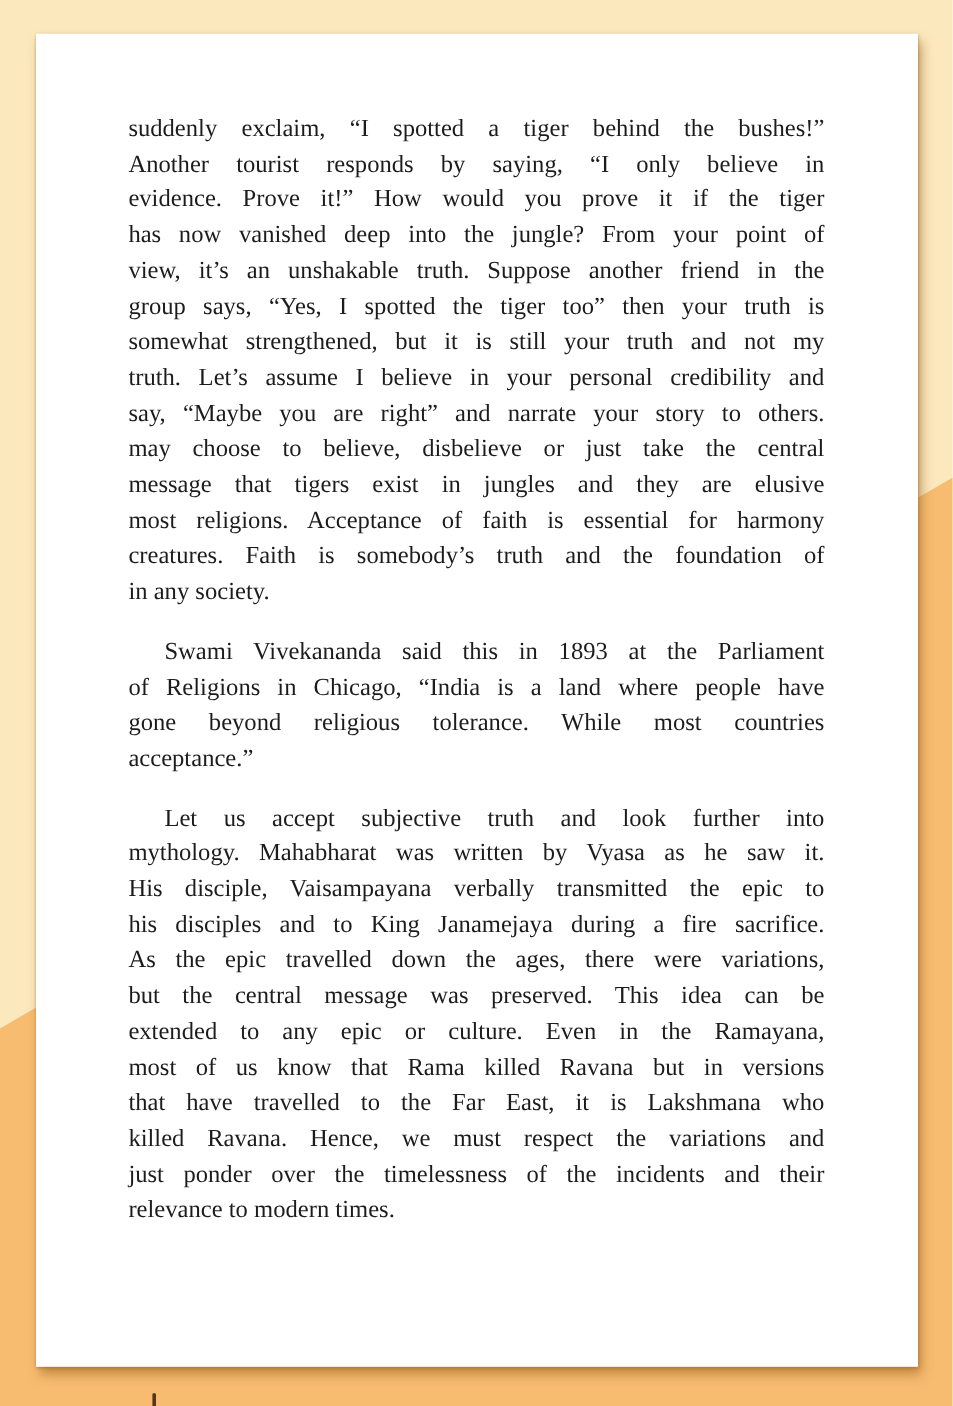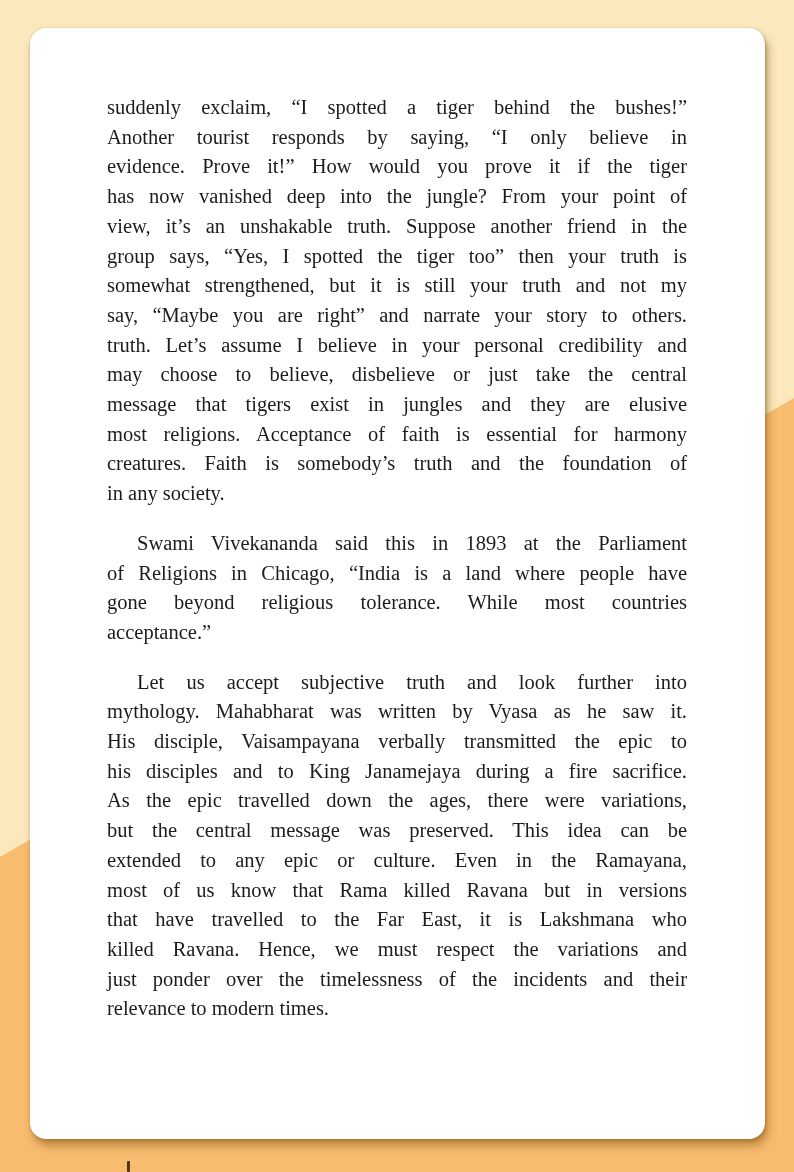--- a/index.html
+++ b/index.html
@@ -22,21 +22,21 @@
   .bg-orange {
     position: absolute; inset: 0;
     background: var(--orange);
     clip-path: polygon(0 857px, 794px 398px, 794px 1172px, 0 1172px);
   }
   .book-page {
     position: absolute;
     left: 30px; top: 28px;
     width: 735px; height: 1111px;
     background: var(--paper);
-    border-radius: 16px;
+    border-radius: 0;
     box-shadow:
       3px 7px 9px rgba(146, 92, 30, 0.55),
       1px 2px 3px rgba(146, 92, 30, 0.35),
       0 0 2px rgba(160, 112, 45, 0.30);
   }
   .text-block {
     position: absolute;
     left: 77px; top: 65px;
     width: 580px;
     color: var(--ink);
@@ -67,22 +67,22 @@
   <div class="book-page">
     <div class="text-block">
         <div class="para">
           <div class="line">suddenly exclaim, “I spotted a tiger behind the bushes!”</div>
           <div class="line">Another tourist responds by saying, “I only believe in</div>
           <div class="line">evidence. Prove it!” How would you prove it if the tiger</div>
           <div class="line">has now vanished deep into the jungle? From your point of</div>
           <div class="line">view, it’s an unshakable truth. Suppose another friend in the</div>
           <div class="line">group says, “Yes, I spotted the tiger too” then your truth is</div>
           <div class="line">somewhat strengthened, but it is still your truth and not my</div>
+          <div class="line">truth. Let’s assume I believe in your personal credibility and</div>
           <div class="line">say, “Maybe you are right” and narrate your story to others.</div>
-          <div class="line">truth. Let’s assume I believe in your personal credibility and</div>
           <div class="line">may choose to believe, disbelieve or just take the central</div>
           <div class="line">message that tigers exist in jungles and they are elusive</div>
           <div class="line">most religions. Acceptance of faith is essential for harmony</div>
           <div class="line">creatures. Faith is somebody’s truth and the foundation of</div>
           <div class="line last">in any society.</div>
         </div>
         <div class="para">
           <div class="line indent">Swami Vivekananda said this in 1893 at the Parliament</div>
           <div class="line">of Religions in Chicago, “India is a land where people have</div>
           <div class="line">gone beyond religious tolerance. While most countries</div>

